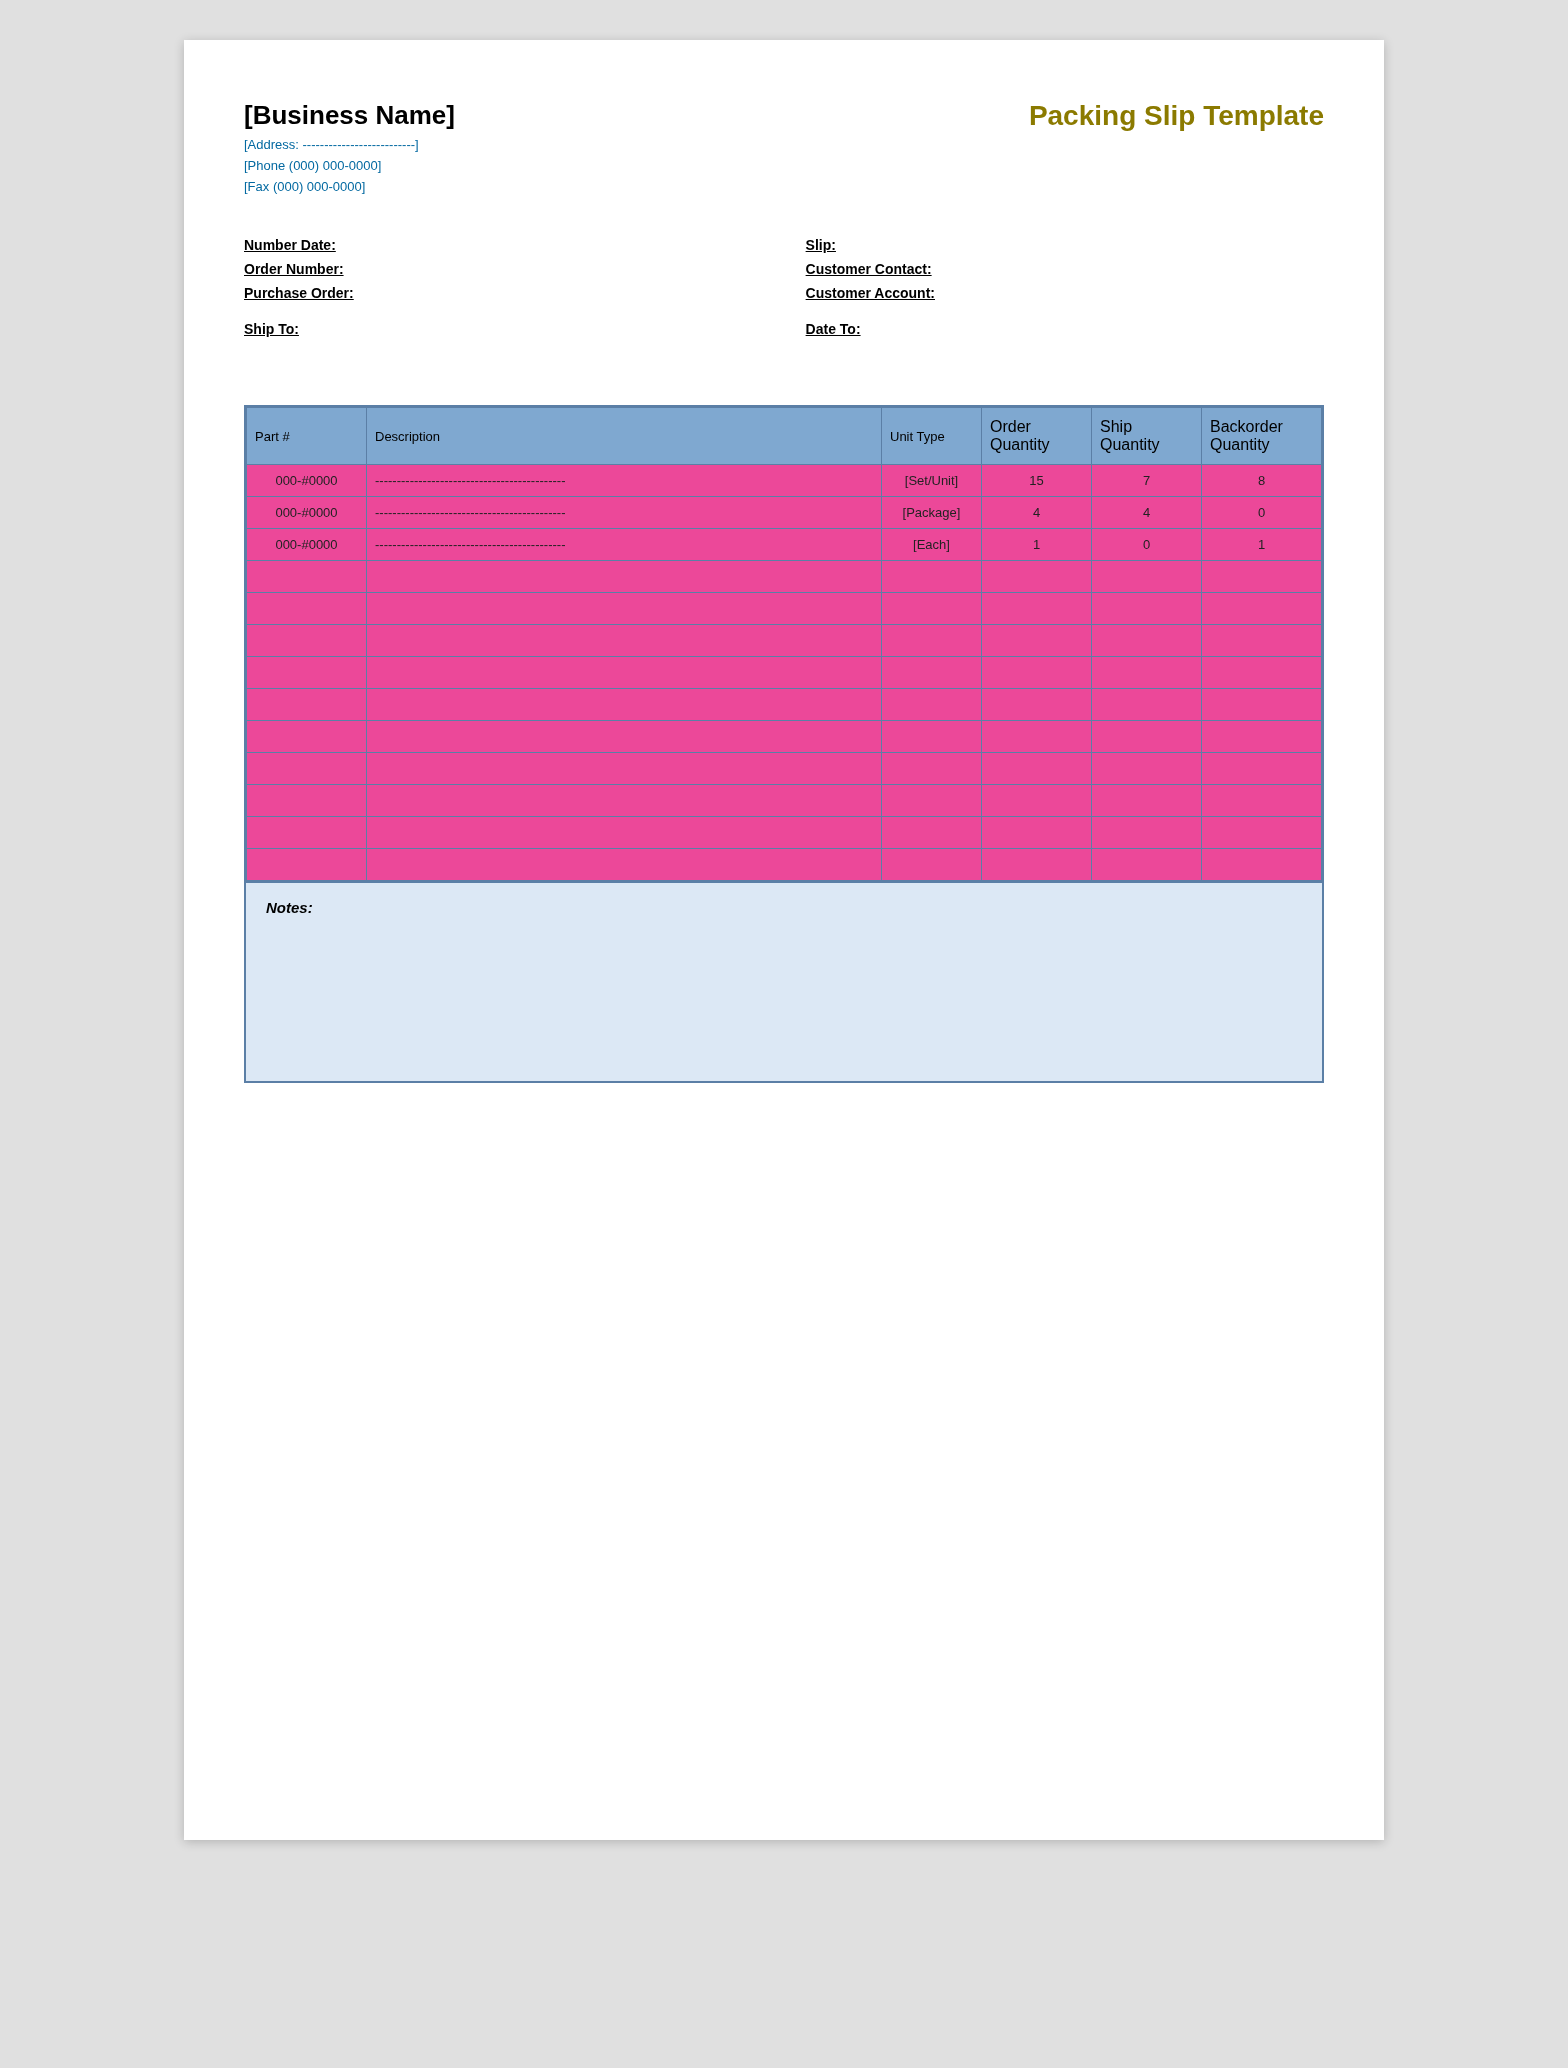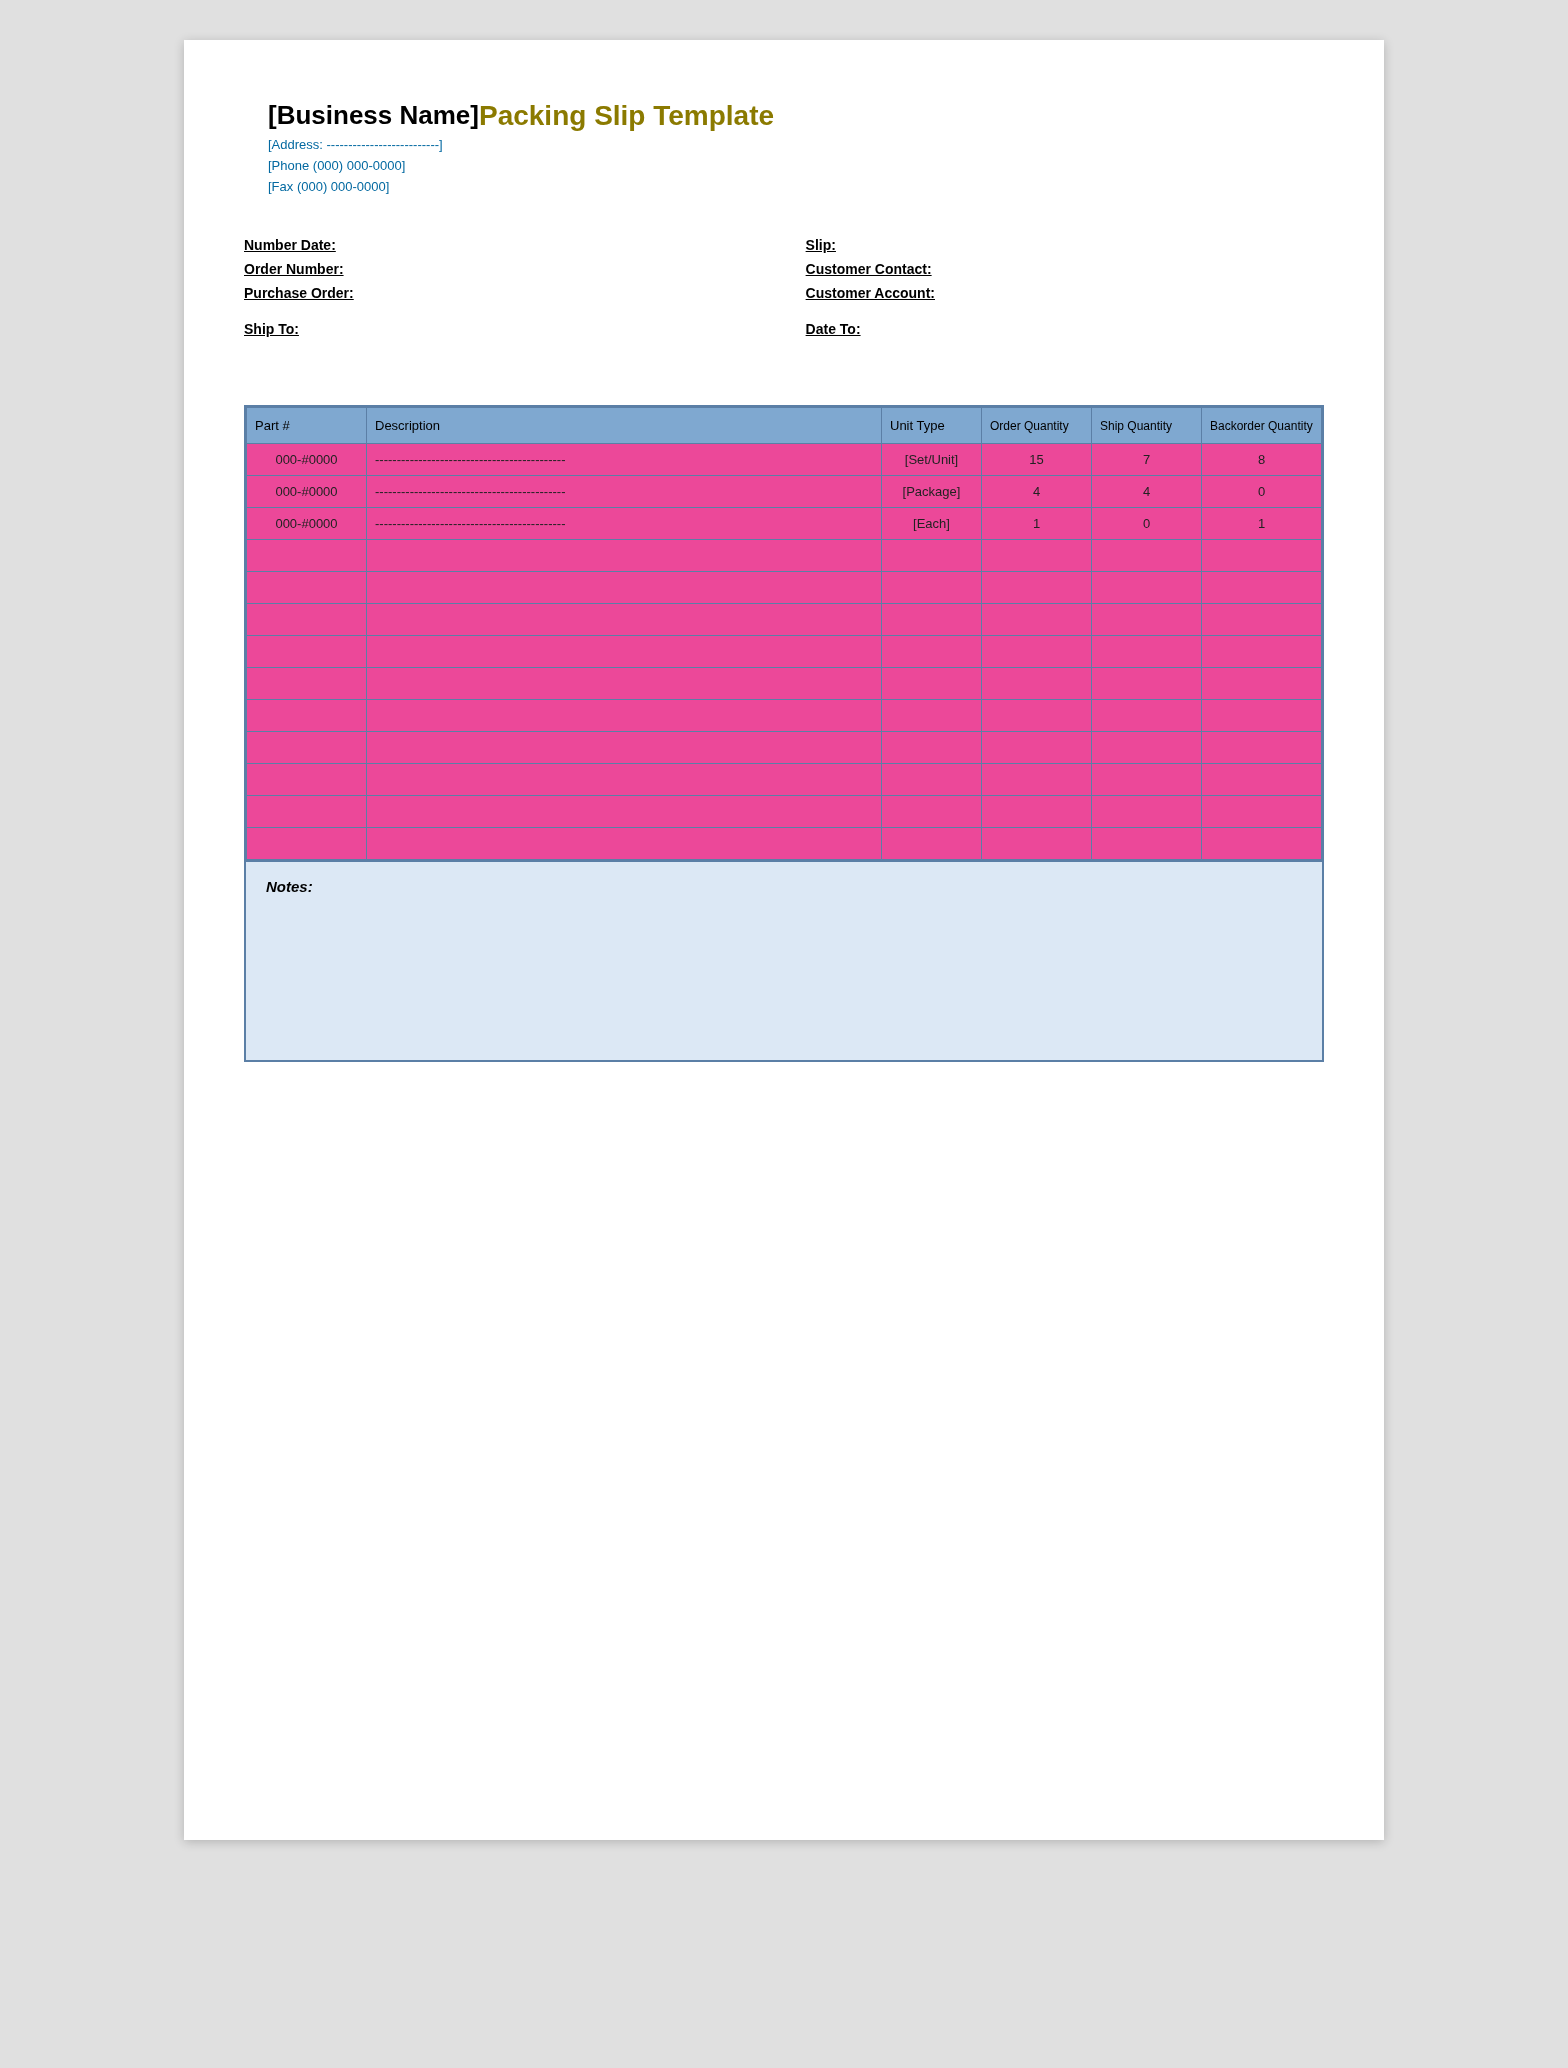--- a/index.html
+++ b/index.html
@@ -21,23 +21,23 @@
       background: #ffffff;
       width: 1200px;
       min-height: 1800px;
       padding: 60px 60px 60px 60px;
       box-shadow: 0 2px 10px rgba(0,0,0,0.2);
     }
 
     
     .header {
       display: flex;
+      justify-content: space-between;
       align-items: flex-start;
       margin-bottom: 40px;
-      margin-left: 24px;
     }
 
     .business-info {
       font-size: 14px;
       color: #222;
     }
 
     .business-name {
       font-size: 26px;
       font-weight: bold;
@@ -152,21 +152,21 @@
     .col-part { width: 120px; }
     .col-desc { width: auto; }
     .col-unit { width: 100px; }
     .col-oqty { width: 110px; }
     .col-sqty { width: 110px; }
     .col-bqty { width: 120px; }
 
     thead th.col-oqty,
     thead th.col-sqty,
     thead th.col-bqty {
-      font-size: 12px;
+      font-size: 16px;
     }
   </style>
 </head>
 <body>
 
 <div class="page">
 
   <div class="header">
     <div class="business-info">
       <div class="business-name">[Business Name]</div>

